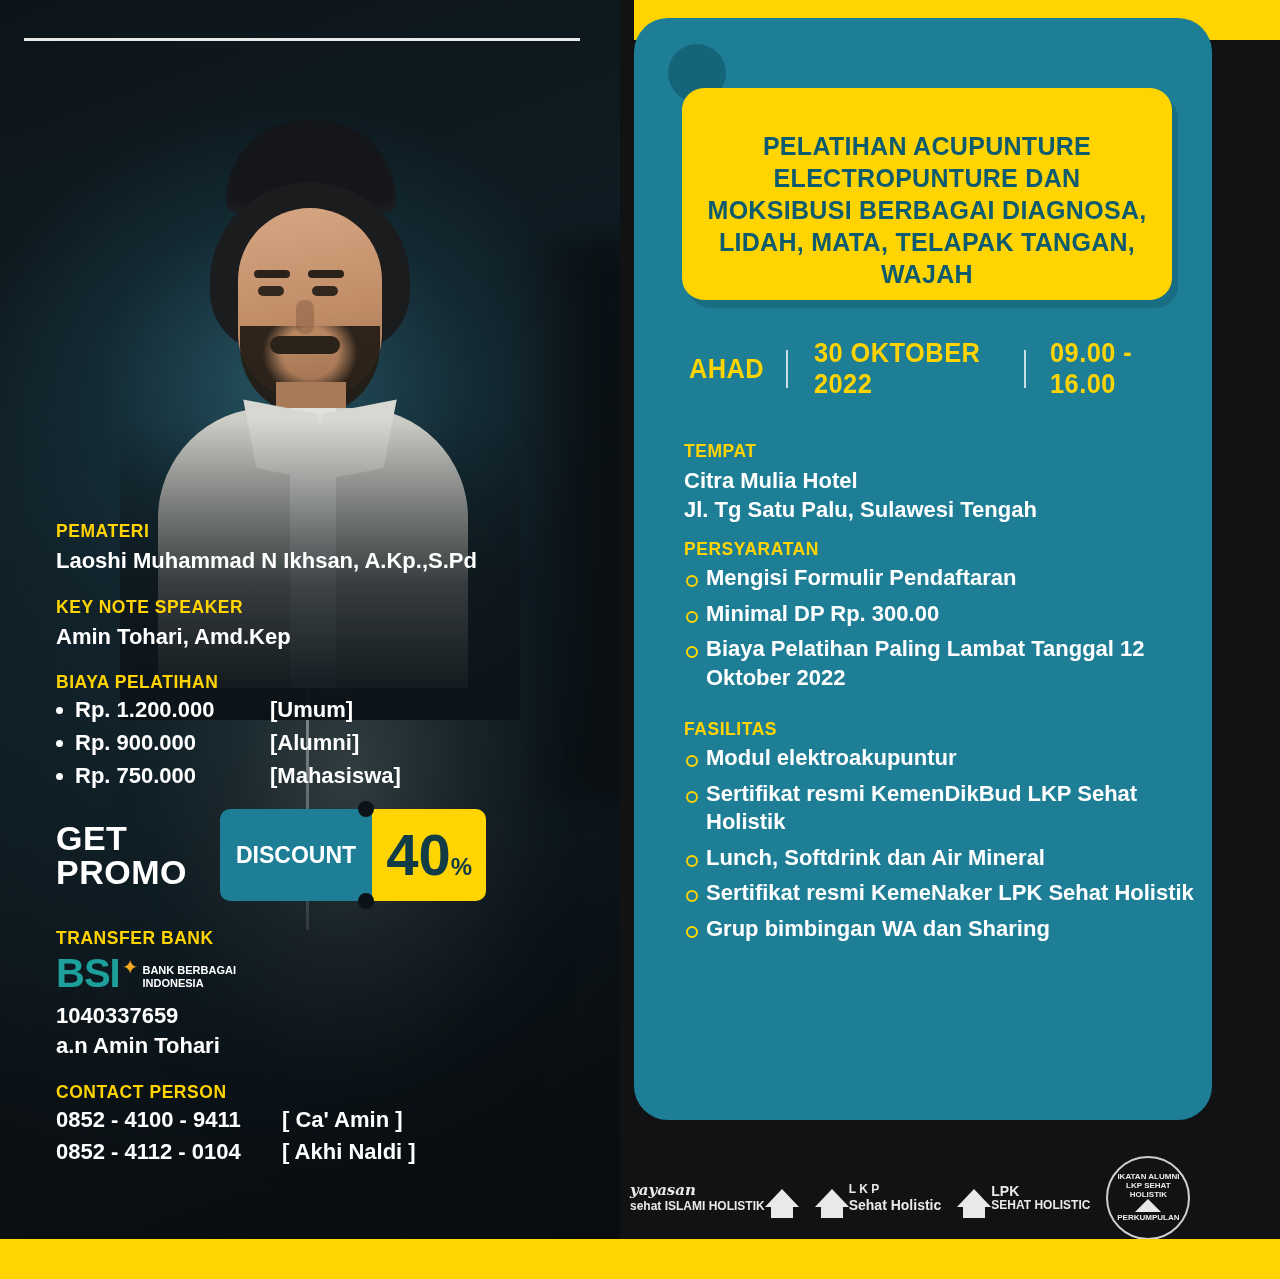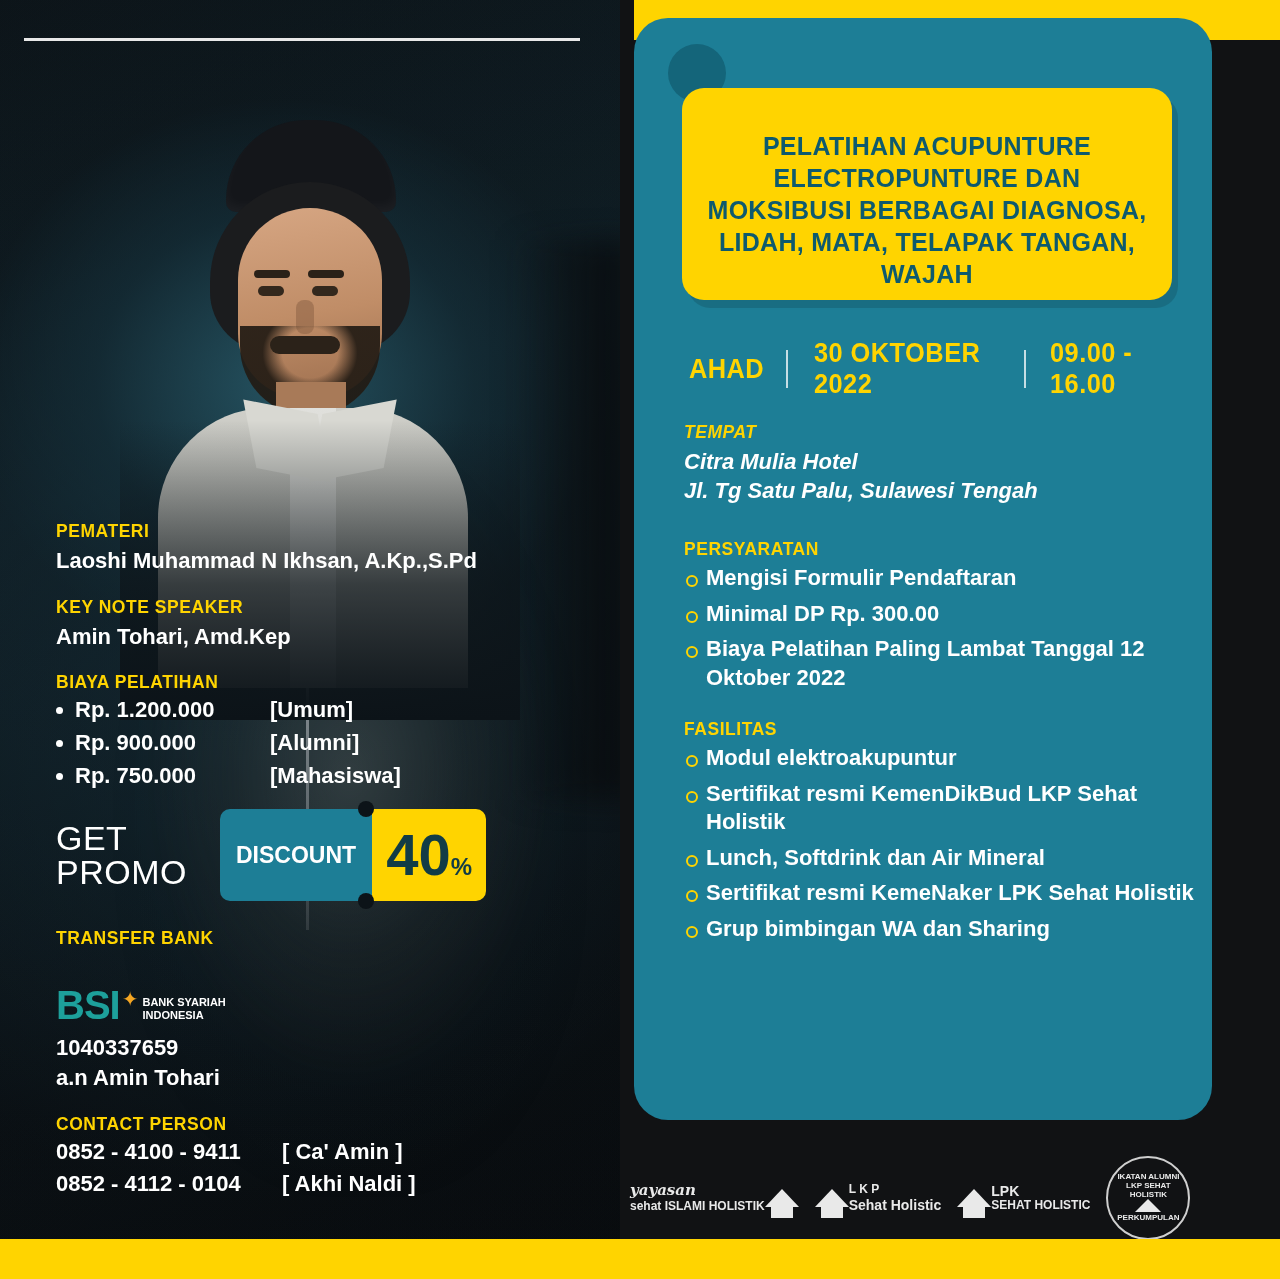--- a/index.html
+++ b/index.html
@@ -136,21 +136,21 @@
   .price-list li .dot {
     width: 7px; height: 7px; border-radius: 50%;
     background: #ffffff; margin-right: 12px; flex: none;
   }
   .price-list li .amt { width: 195px; display: inline-block; }
   .price-list li .tag { }
 
   
   .promo-row { display: flex; align-items: center; margin: 18px 0 26px 0; }
   .get-promo {
-    color: #ffffff; font-size: 34px; font-weight: 400; line-height: 1.02;
+    color: #ffffff; font-size: 34px; font-weight: 700; line-height: 1.02;
     letter-spacing: 0.5px; width: 160px;
   }
   .ticket {
     position: relative; display: flex; align-items: stretch;
     height: 92px; width: 292px; margin-left: 4px; text-align: center;
   }
   .ticket-l {
     background: #1D7E96; color: #ffffff;
     display: flex; align-items: center; justify-content: center;
     font-size: 23px; font-weight: 700; padding: 0 16px;
@@ -167,21 +167,20 @@
     background: #0c1318;
   }
   .notch.t { top: -8px; left: 138px; }
   .notch.b { bottom: -8px; left: 138px; }
 
   
   .bsi { display: flex; align-items: flex-end; margin: 2px 0 8px 0; }
   .bsi .mark {
     color: #1DA09B; font-size: 40px; font-weight: 800; letter-spacing: -1px;
     line-height: 1;
-    margin-top: 32px;
   }
   .bsi .star { color: #F5A623; font-size: 20px; margin: 0 0 14px 2px; }
   .bsi .sub { color: #ffffff; font-size: 11px; font-weight: 700; line-height: 1.15; margin: 0 0 4px 4px; }
 
   .contact-line { color: #ffffff; font-size: 22px; font-weight: 600; display: flex; margin-bottom: 6px; }
   .contact-line .num { width: 226px; }
 
   
   .right-panel {
     position: absolute;
@@ -361,21 +360,21 @@
           <div class="notch b"></div>
         </div>
       </div>
 
       <div class="blk">
         <div class="lbl">TRANSFER BANK</div>
         <div class="bsi">
           <span class="mark">BSI</span>
           <span class="star">✦</span>
           <span class="sub">
-            <span>BANK SYARIAH</span><br>
+            <span>BANK BERBAGAI</span><br>
             <span>INDONESIA</span>
           </span>
         </div>
         <div class="val">1040337659</div>
         <div class="val">a.n Amin Tohari</div>
       </div>
 
       <div class="blk">
         <div class="lbl">CONTACT PERSON</div>
         <div class="contact-line">
@@ -408,21 +407,21 @@
     </div>
 
     <div class="datebar">
       <span class="seg">AHAD</span>
       <span class="div"></span>
       <span class="seg">30 OKTOBER 2022</span>
       <span class="div"></span>
       <span class="seg">09.00 - 16.00</span>
     </div>
 
-    <div class="rsec" style="top:421px;font-style:italic;">
+    <div class="rsec" style="top:440px;">
       <div class="h">TEMPAT</div>
       <div class="t">Citra Mulia Hotel</div>
       <div class="t">Jl. Tg Satu Palu, Sulawesi Tengah</div>
     </div>
 
     <div class="rsec" style="top:538px;">
       <div class="h">PERSYARATAN</div>
       <ul class="rlist">
         <li>Mengisi Formulir Pendaftaran</li>
         <li>Minimal DP Rp. 300.00</li>

